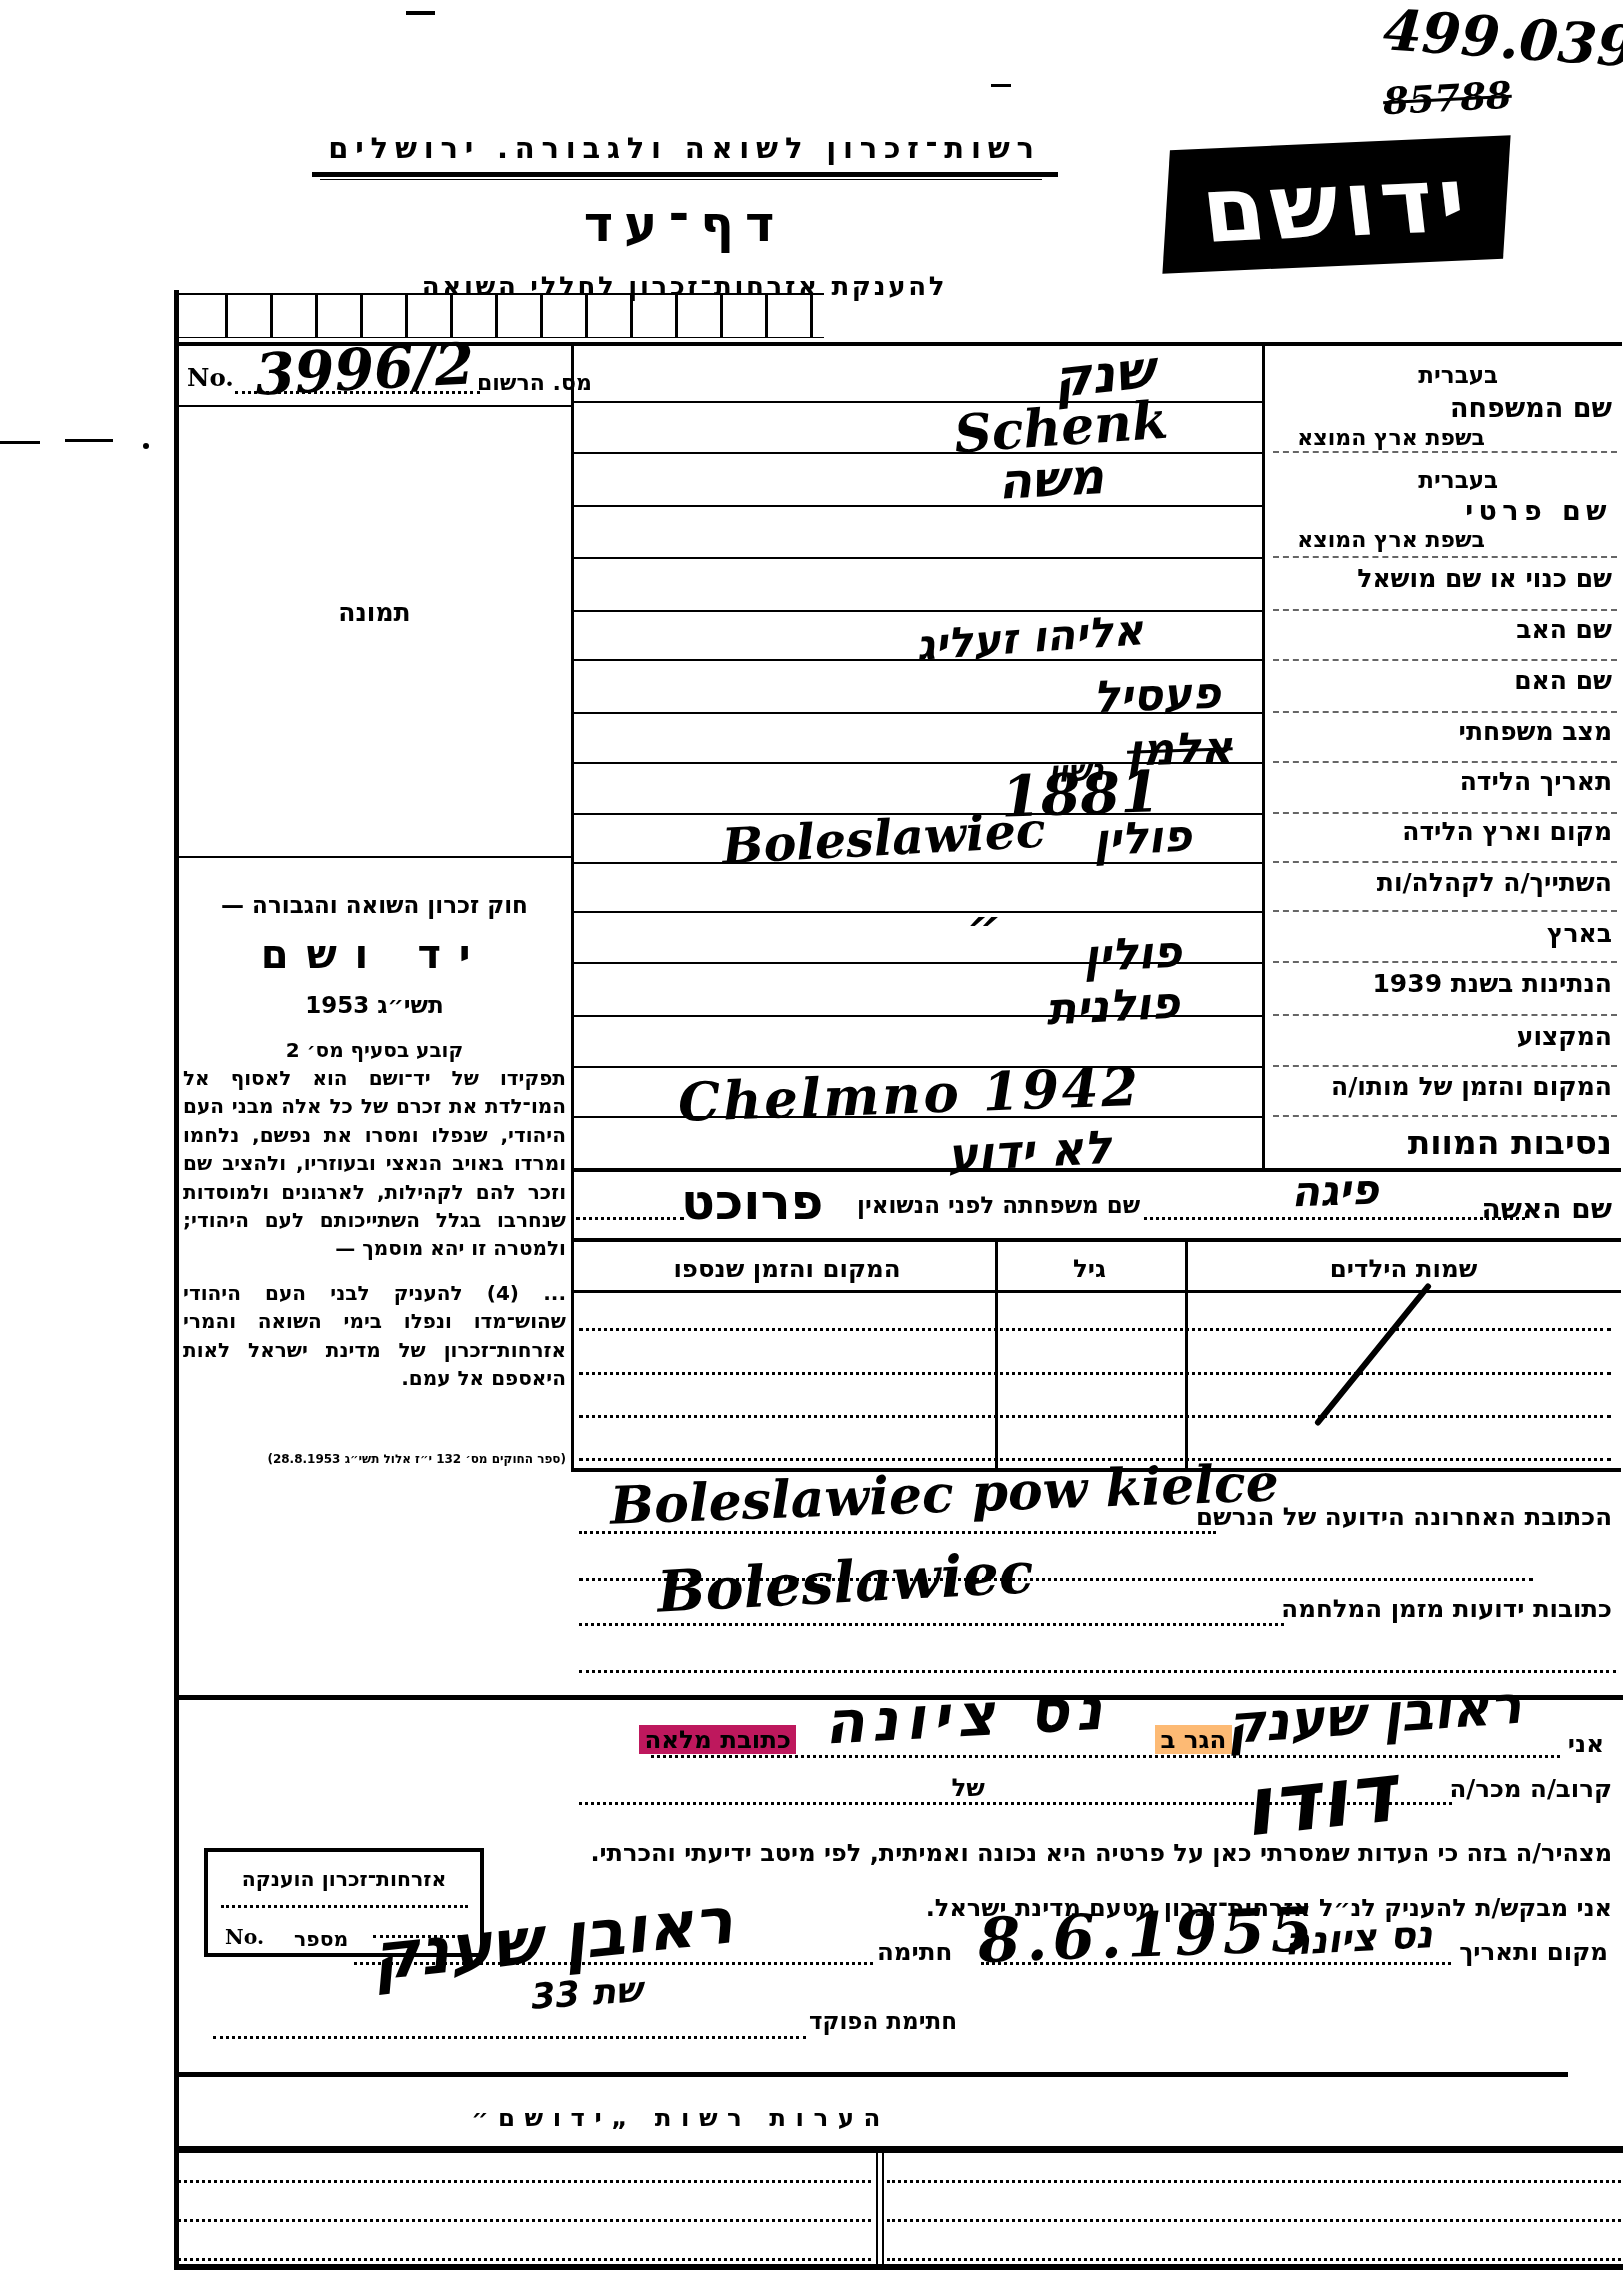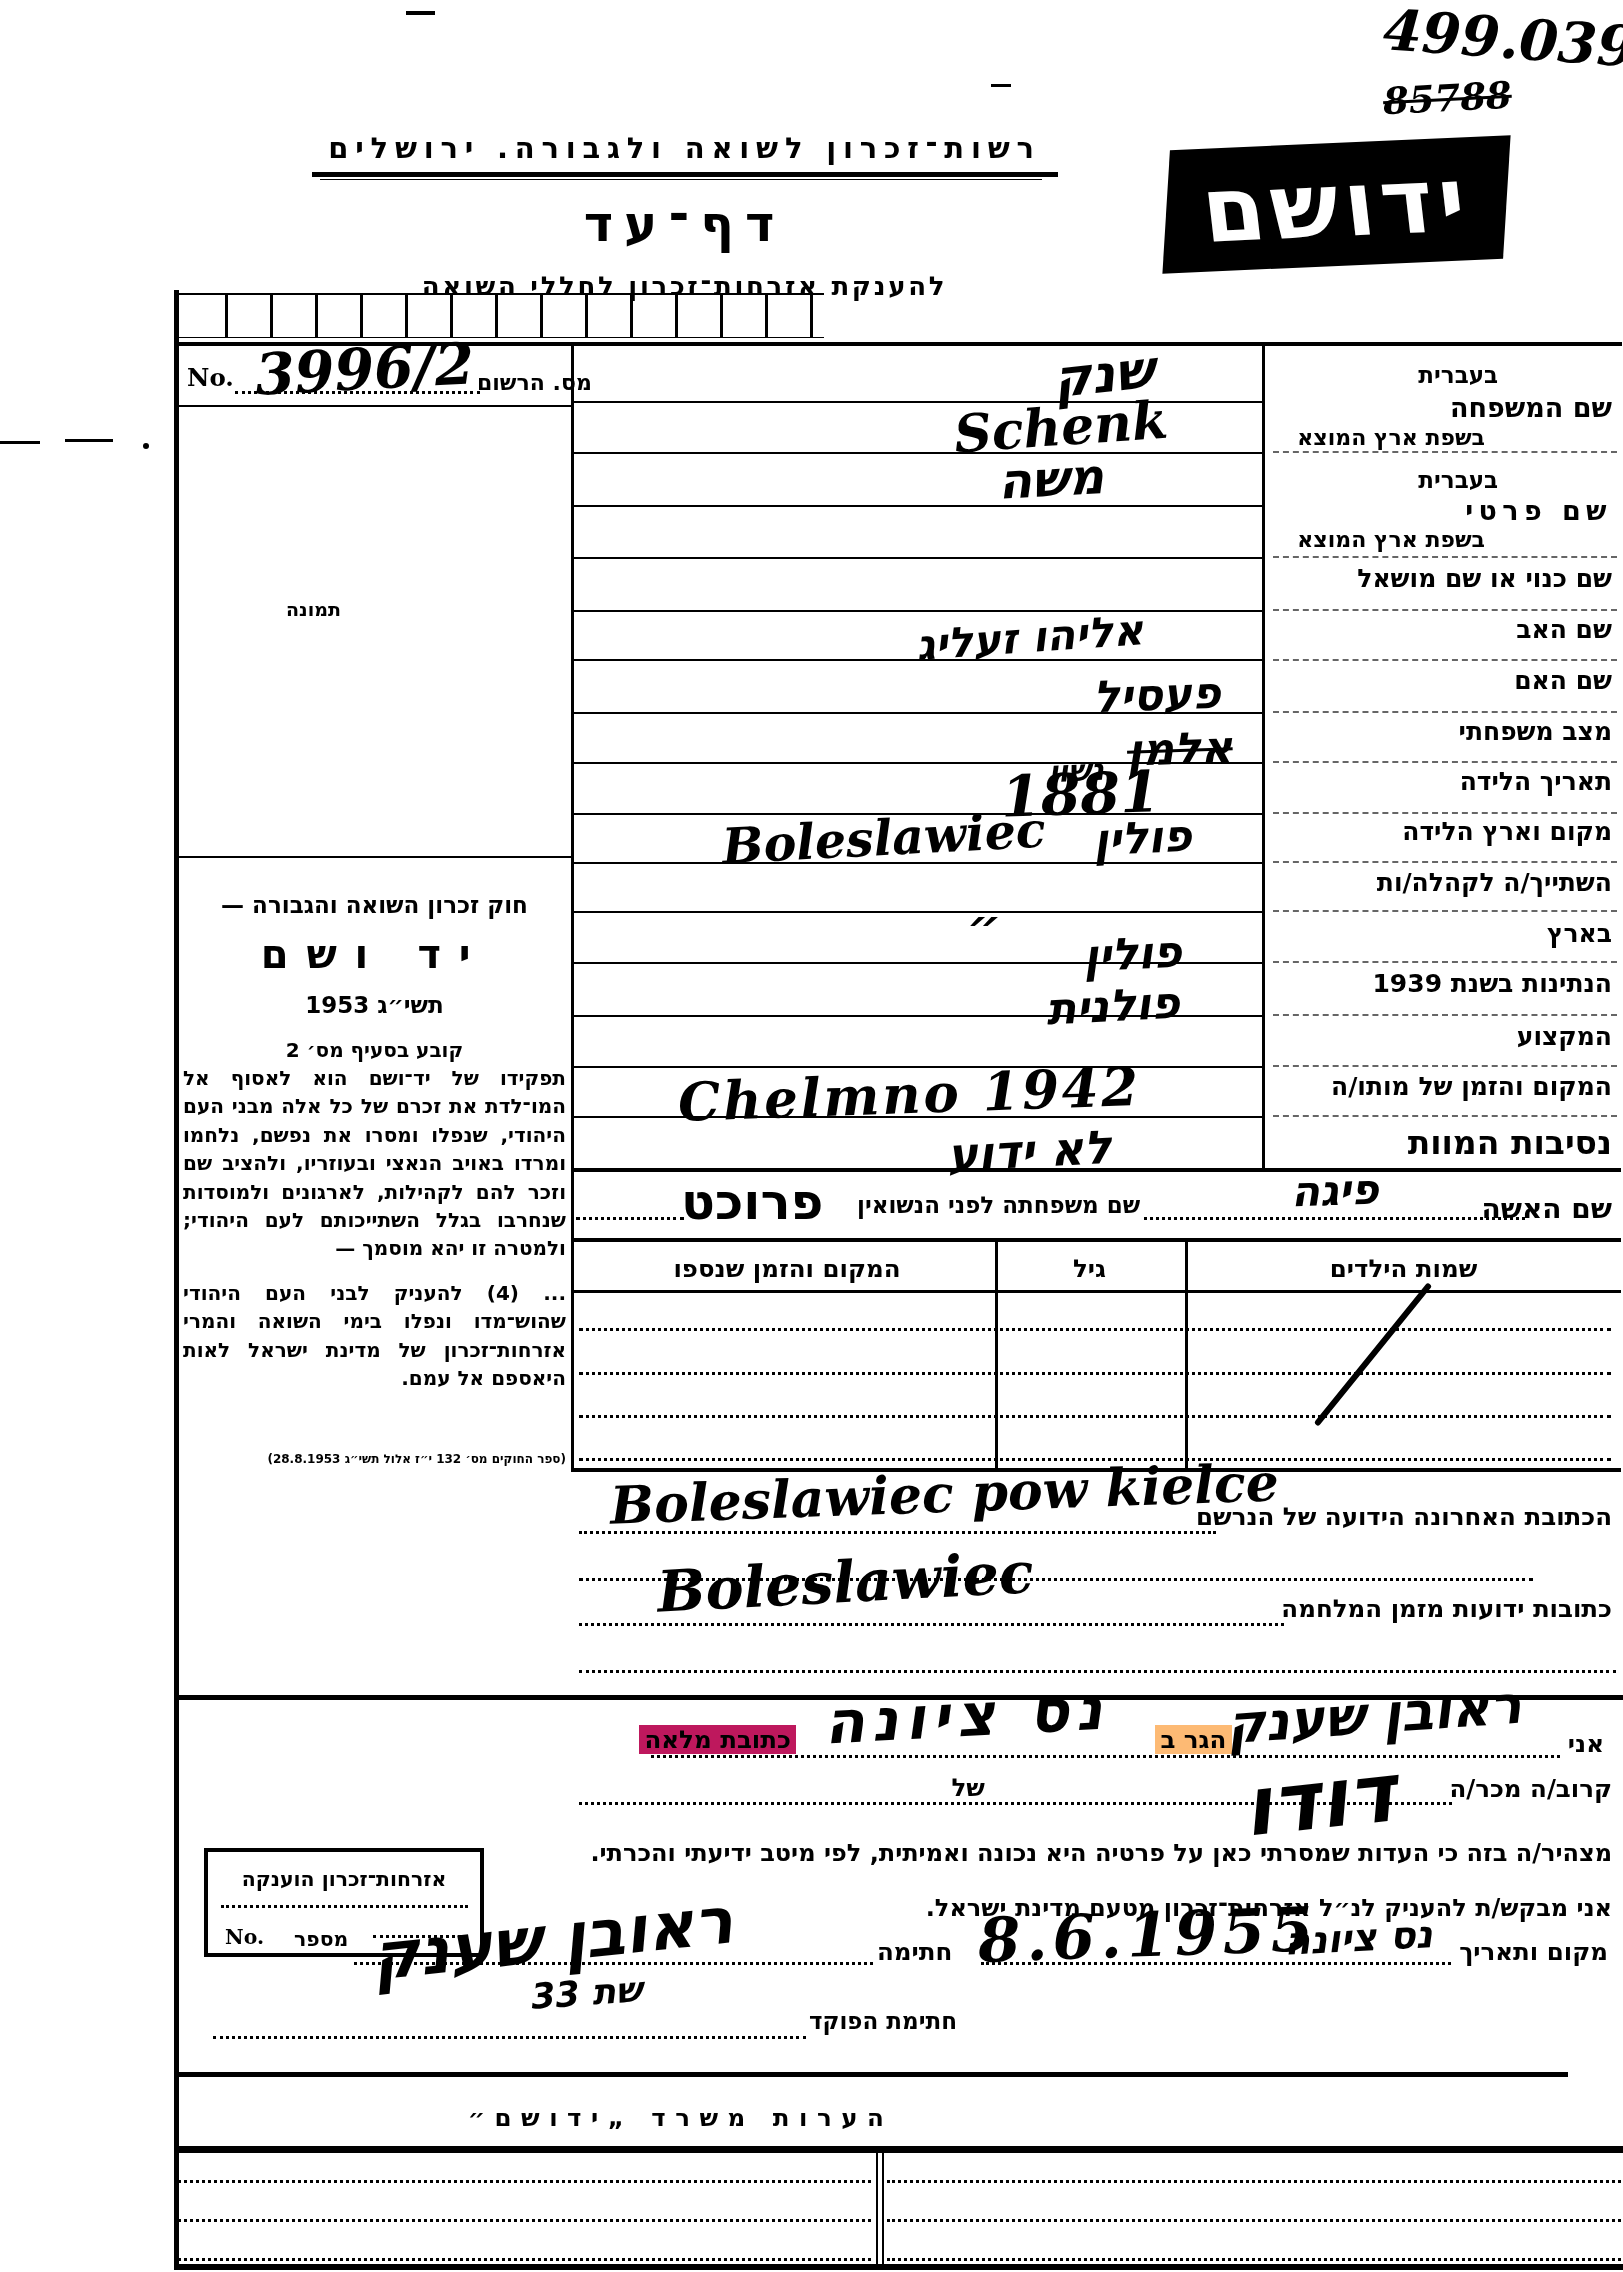--- a/index.html
+++ b/index.html
@@ -46,21 +46,21 @@
 
   <div class="vline" style="left:174px;top:290px;width:4.8px;height:1979px;"></div>
   <div class="hline" style="left:174px;top:2264px;width:1450px;height:6.1px;"></div>
 
   <div class="lat" style="left:187px;top:363px;font-size:24.5px;font-style:normal;">No.</div>
   <div class="dotted" style="left:235px;top:391px;width:245px;"></div>
   <div class="hw" style="left:255px;top:335px;font-size:57px;transform:rotate(-3deg);font-family:'DejaVu Serif',serif;direction:ltr;">3996/2</div>
   <div class="lbl" style="left:477px;top:370px;font-size:22px;">מס. הרשום</div>
   <div class="hline" style="left:178px;top:405px;width:394px;height:2px;"></div>
 
-  <div class="lbl" style="left:286px;top:598px;width:177px;font-size:19px;text-align:left;">תמונה</div>
+  <div class="lbl" style="left:286px;top:598px;width:177px;font-size:25px;text-align:center;">תמונה</div>
   <div class="hline" style="left:178px;top:856px;width:394px;height:2px;"></div>
   <div class="vline" style="left:571px;top:343px;width:2.7px;height:1127px;"></div>
 
   <div class="lbl center" style="left:184px;top:886px;width:381px;font-size:23px;">חוק זכרון השואה והגבורה —</div>
   <div class="lbl center" style="left:184px;top:925px;width:381px;font-size:40px;letter-spacing:17.7px;">יד ושם</div>
   <div class="lbl center" style="left:184px;top:986px;width:381px;font-size:23px;">תשי״ג 1953</div>
   <div class="lbl center" style="left:184px;top:1032px;width:381px;font-size:20px;">קובע בסעיף מס׳ 2</div>
   <div class="lbl" style="left:183px;top:1064px;width:383px;font-size:20px;line-height:1.42;white-space:normal;text-align:justify;">תפקידו של יד־ושם הוא לאסוף אל המו־לדת את זכרם של כל אלה מבני העם היהודי, שנפלו ומסרו את נפשם, נלחמו ומרדו באויב הנאצי ובעוזריו, ולהציב שם וזכר להם לקהילות, לארגונים ולמוסדות שנחרבו בגלל השתייכותם לעם היהודי; ולמטרה זו יהא מוסמך —</div>
   <div class="lbl" style="left:183px;top:1279px;width:383px;font-size:20px;line-height:1.42;white-space:normal;text-align:justify;">... (4) להעניק לבני העם היהודי שהוש־מדו ונפלו בימי השואה והמרי אזרחות־זכרון של מדינת ישראל לאות היאספם אל עמם.</div>
   <div class="lbl" style="left:183px;top:1452px;width:383px;font-size:12px;">(ספר החוקים מס׳ 132 י״ז אלול תשי״ג 28.8.1953)</div>
@@ -192,21 +192,21 @@
   <div class="dotted" style="left:213px;top:2036px;width:593px;"></div>
 
   <div class="box" style="left:204px;top:1848px;width:272px;height:101px;"></div>
   <div class="lbl center" style="left:211px;top:1861px;width:266px;font-size:20.4px;">אזרחות־זכרון הוענקה</div>
   <div class="dotted" style="left:221px;top:1905px;width:247px;"></div>
   <div class="lat" style="left:225px;top:1925px;font-size:20.4px;font-style:normal;">No.</div>
   <div class="lbl" style="left:294px;top:1927px;font-size:20.4px;">מספר</div>
   <div class="dotted" style="left:373px;top:1935px;width:94px;"></div>
 
   <div class="hline" style="left:178px;top:2072px;width:1390px;height:5.4px;"></div>
-  <div class="lbl center" style="left:272px;top:2097px;width:817px;font-size:24.5px;letter-spacing:9.5px;">הערות משרד „ידושם״</div>
+  <div class="lbl center" style="left:272px;top:2097px;width:817px;font-size:24.5px;letter-spacing:9.5px;">הערות רשות „ידושם״</div>
   <div class="hline" style="left:174px;top:2146px;width:1450px;height:6.8px;"></div>
   <div class="vline" style="left:876px;top:2153px;width:2px;height:113px;"></div>
   <div class="vline" style="left:882px;top:2153px;width:2px;height:113px;"></div>
   <div class="dotted" style="left:178px;top:2180px;width:693px;"></div>
   <div class="dotted" style="left:887px;top:2180px;width:734px;"></div>
   <div class="dotted" style="left:178px;top:2219px;width:693px;"></div>
   <div class="dotted" style="left:887px;top:2219px;width:734px;"></div>
   <div class="dotted" style="left:178px;top:2258px;width:693px;"></div>
   <div class="dotted" style="left:887px;top:2258px;width:734px;"></div>
 

